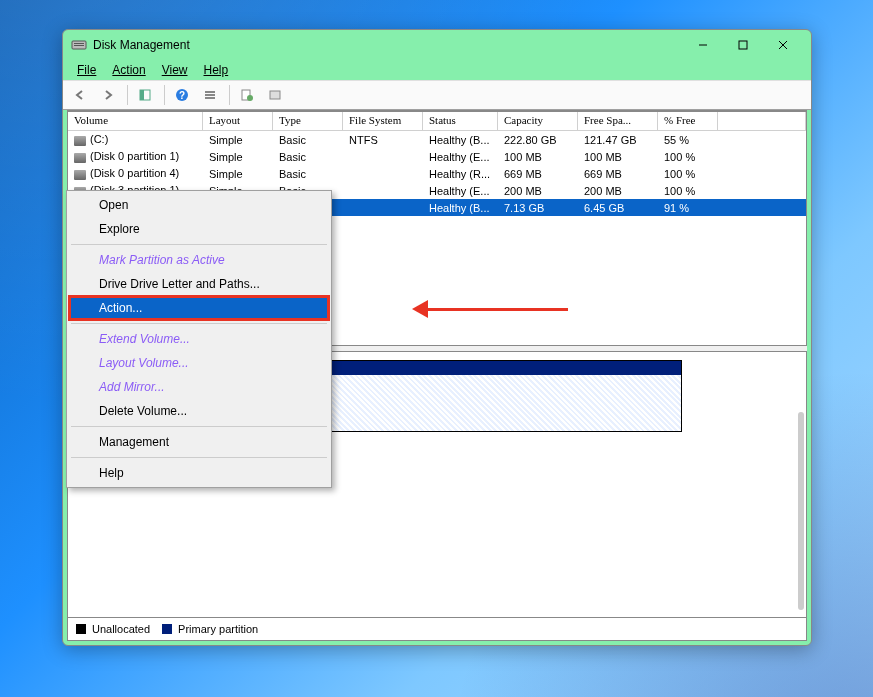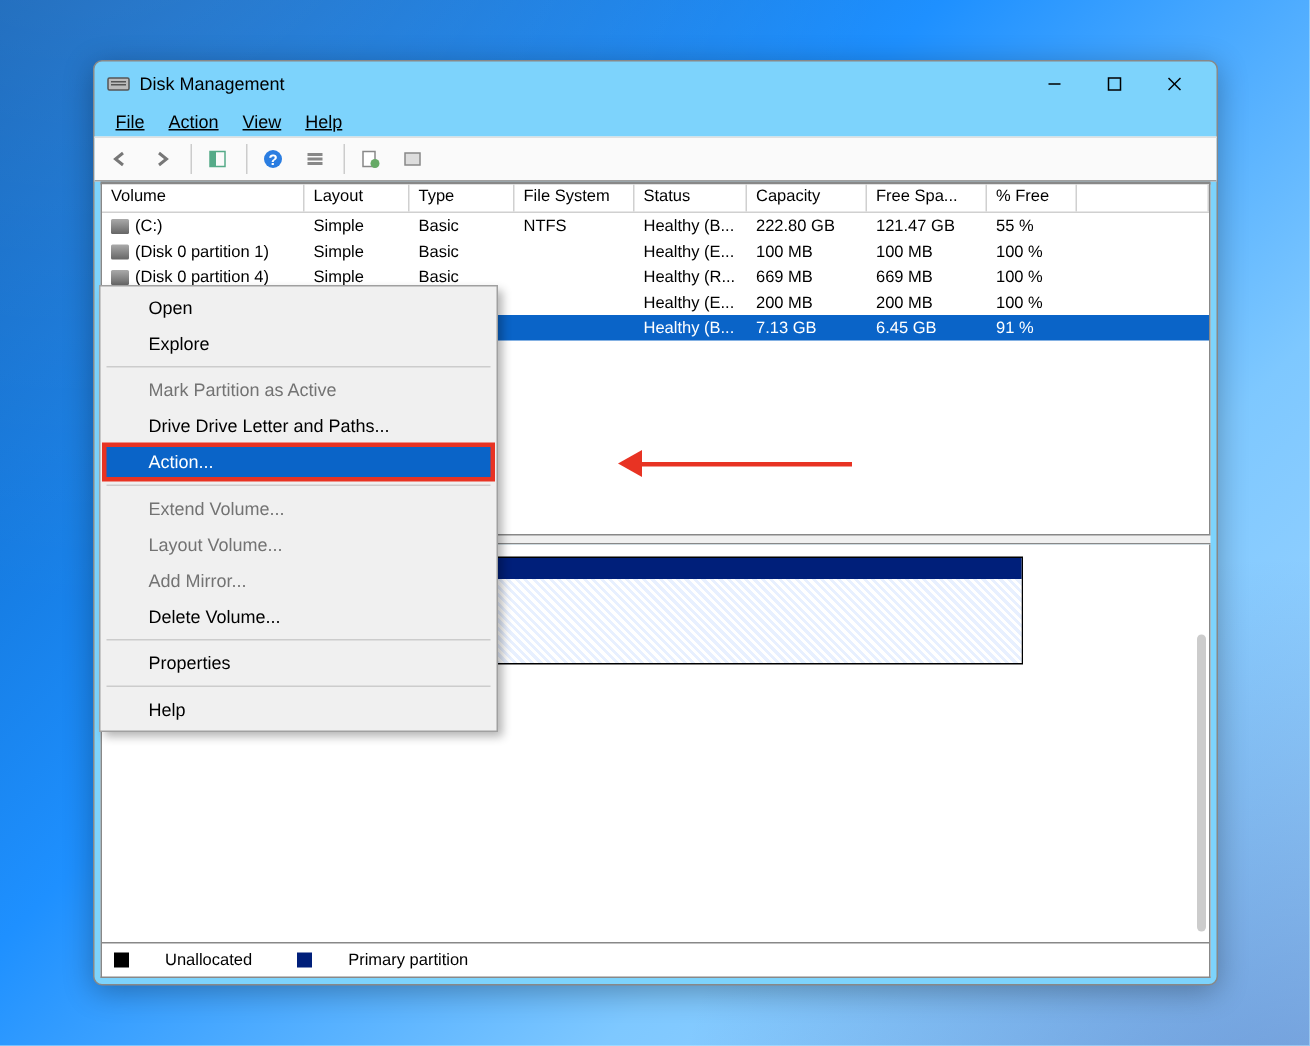--- a/index.html
+++ b/index.html
@@ -1,54 +1,54 @@
 <!DOCTYPE html>
 <html><head>
 <meta charset="utf-8">
 <style>
   html,body{margin:0;padding:0;height:100%;font-family:"Segoe UI",Tahoma,sans-serif;font-size:12px;color:#000;}
   body{background:linear-gradient(135deg,#0a5fb8 0%,#1e90ff 40%,#7ec8ff 70%,#a8d8ff 100%);overflow:hidden;width:873px;height:697px;position:relative;}
   .bgswirl{position:absolute;border-radius:50%;}
   .bgswirl.s1{width:900px;height:900px;background:radial-gradient(circle at 30% 30%,rgba(255,255,255,0.15),transparent 60%);top:-400px;left:-200px;}
   .bgswirl.s2{width:700px;height:700px;background:radial-gradient(circle at 70% 70%,rgba(10,50,150,0.4),transparent 60%);bottom:-300px;right:-200px;}
-  .window{position:absolute;top:40px;left:62px;width:748px;height:615px;background:#7dd3fc;border:1px solid #888;border-radius:6px;box-shadow:0 4px 20px rgba(0,0,0,0.3);display:flex;flex-direction:column;}
+  .window{position:absolute;top:29px;left:62px;width:748px;height:615px;background:#86efac;border:1px solid #888;border-radius:6px;box-shadow:0 4px 20px rgba(0,0,0,0.3);display:flex;flex-direction:column;}
   .titlebar{height:30px;display:flex;align-items:center;padding:0 8px;}
   .titlebar .appicon{width:16px;height:16px;margin-right:6px;display:flex;align-items:center;justify-content:center;}
   .titlebar .title{flex:1;font-size:12px;}
   .winbtn{width:40px;height:28px;display:flex;align-items:center;justify-content:center;font-family:inherit;}
   .menubar{height:20px;display:flex;align-items:center;padding:0 6px;gap:0;text-decoration:underline;}
   .menubar .mitem{padding:2px 8px;}
   .toolbar{height:28px;border-top:1px solid #e0e0e0;border-bottom:1px solid #a0a0a0;display:flex;align-items:center;padding:0 4px;background:#fafafa;}
   .tbtn{width:24px;height:22px;display:flex;align-items:center;justify-content:center;margin-right:2px;border:1px solid transparent;}
   .tsep{width:1px;height:20px;background:#ccc;margin:0 4px;}
   .content{flex:1;display:flex;flex-direction:column;border-top:1px solid #888;margin:0 4px 4px 4px;position:relative;}
   .listpane{height:233px;border:1px solid #888;border-bottom:none;background:#fff;position:relative;}
   .lhead{display:flex;height:18px;background:#fff;border-bottom:1px solid #d0d0d0;}
-  .lhead .lh{border-right:1px solid #d0d0d0;padding:2px 6px;font-size:11px;box-sizing:border-box;overflow:hidden;white-space:nowrap;}
+  .lhead .lh{border-right:1px solid #d0d0d0;padding:2px 6px;font-size:11px;box-sizing:border-box;overflow:hidden;white-space:nowrap;font-family:Liberation Serif, serif;}
   .lbody{}
   .lrow{display:flex;height:17px;align-items:center;}
   .lrow .lc{padding:0 6px;box-sizing:border-box;overflow:hidden;white-space:nowrap;font-size:11px;text-overflow:ellipsis;}
   .lrow .volicon{width:12px;height:10px;display:inline-block;background:linear-gradient(#aaa,#666);border-radius:1px;margin-right:4px;vertical-align:middle;}
   .lrow.selected{background:#0a64c8;color:#fff;}
   .w-vol{width:135px;} .w-lay{width:70px;} .w-type{width:70px;} .w-fs{width:80px;} .w-stat{width:75px;} .w-cap{width:80px;} .w-free{width:80px;} .w-pct{width:60px;}
   .splitter{height:5px;background:#f0f0f0;border-top:1px solid #888;border-bottom:1px solid #888;}
   .diskpane{flex:1;border:1px solid #888;border-top:none;background:#fff;position:relative;overflow:hidden;}
   .diskrow{display:flex;margin:8px;height:72px;}
   .diskinfo{width:100px;border:1px solid #000;padding:4px;font-size:11px;line-height:14px;box-sizing:border-box;}
   .diskinfo .dicon{width:24px;height:18px;background:linear-gradient(#ccc,#888);border-radius:2px;margin-bottom:2px;}
   .diskpart{flex:1;margin-left:4px;border:1px solid #000;position:relative;display:flex;flex-direction:column;}
   .diskpart .topbar{height:14px;background:#001f7a;}
   .diskpart .pbody{flex:1;padding:2px 6px;font-size:11px;line-height:13px;background:repeating-linear-gradient(45deg,#fff,#fff 2px,#e8f0ff 2px,#e8f0ff 4px);}
-  .legend{position:absolute;bottom:0;left:0;right:0;height:22px;border-top:1px solid #888;display:flex;align-items:center;padding:0 8px;font-size:11px;gap:24px;}
+  .legend{position:absolute;bottom:0;left:0;right:0;height:22px;border-top:1px solid #888;display:flex;align-items:center;padding:0 8px;font-size:11px;gap:6px;}
   .legbox{width:10px;height:10px;display:inline-block;}
   .scrollthumb{position:absolute;right:2px;top:60px;bottom:30px;width:6px;background:#ccc;border-radius:3px;}
   
   .ctx{position:absolute;left:66px;top:190px;width:260px;background:#f0f0f0;border:1px solid #a0a0a0;box-shadow:3px 3px 6px rgba(0,0,0,0.3);padding:2px;font-size:12px;}
   .ctx .ci{padding:5px 14px 5px 30px;white-space:nowrap;}
-  .ctx .ci.disabled{color:#737373;}
+  .ctx .ci.disabled{color:#8b5cf6;font-style:italic;}
   .ctx .ci.sel{background:#0a64c8;color:#fff;}
   .ctx .csep{height:0;border-top:1px solid #ccc;margin:3px 2px;}
   .ctx .format-wrap{position:relative;}
   .redbox{position:absolute;left:-1px;right:-1px;top:-1px;bottom:-1px;border:3px solid #e83323;pointer-events:none;}
   .arrow{position:absolute;left:412px;top:300px;display:flex;align-items:center;}
   .arrow .head{width:0;height:0;border-top:9px solid transparent;border-bottom:9px solid transparent;border-right:16px solid #e83323;}
   .arrow .line{height:3px;width:140px;background:#e83323;}
 </style>
 </head>
 <body>
@@ -244,21 +244,21 @@
     <div class="format-wrap" style="position: relative;">
       <div class="ci sel">Action...</div>
       <div class="redbox"></div>
     </div>
     <div class="csep"></div>
     <div class="ci disabled">Extend Volume...</div>
     <div class="ci disabled">Layout Volume...</div>
     <div class="ci disabled">Add Mirror...</div>
     <div class="ci">Delete Volume...</div>
     <div class="csep"></div>
-    <div class="ci">Properties</div>
+    <div class="ci">Management</div>
     <div class="csep"></div>
     <div class="ci">Help</div>
   </div>
 
 <div class="arrow">
   <div class="head"></div>
   <div class="line"></div>
 </div>
 
 </body></html>

